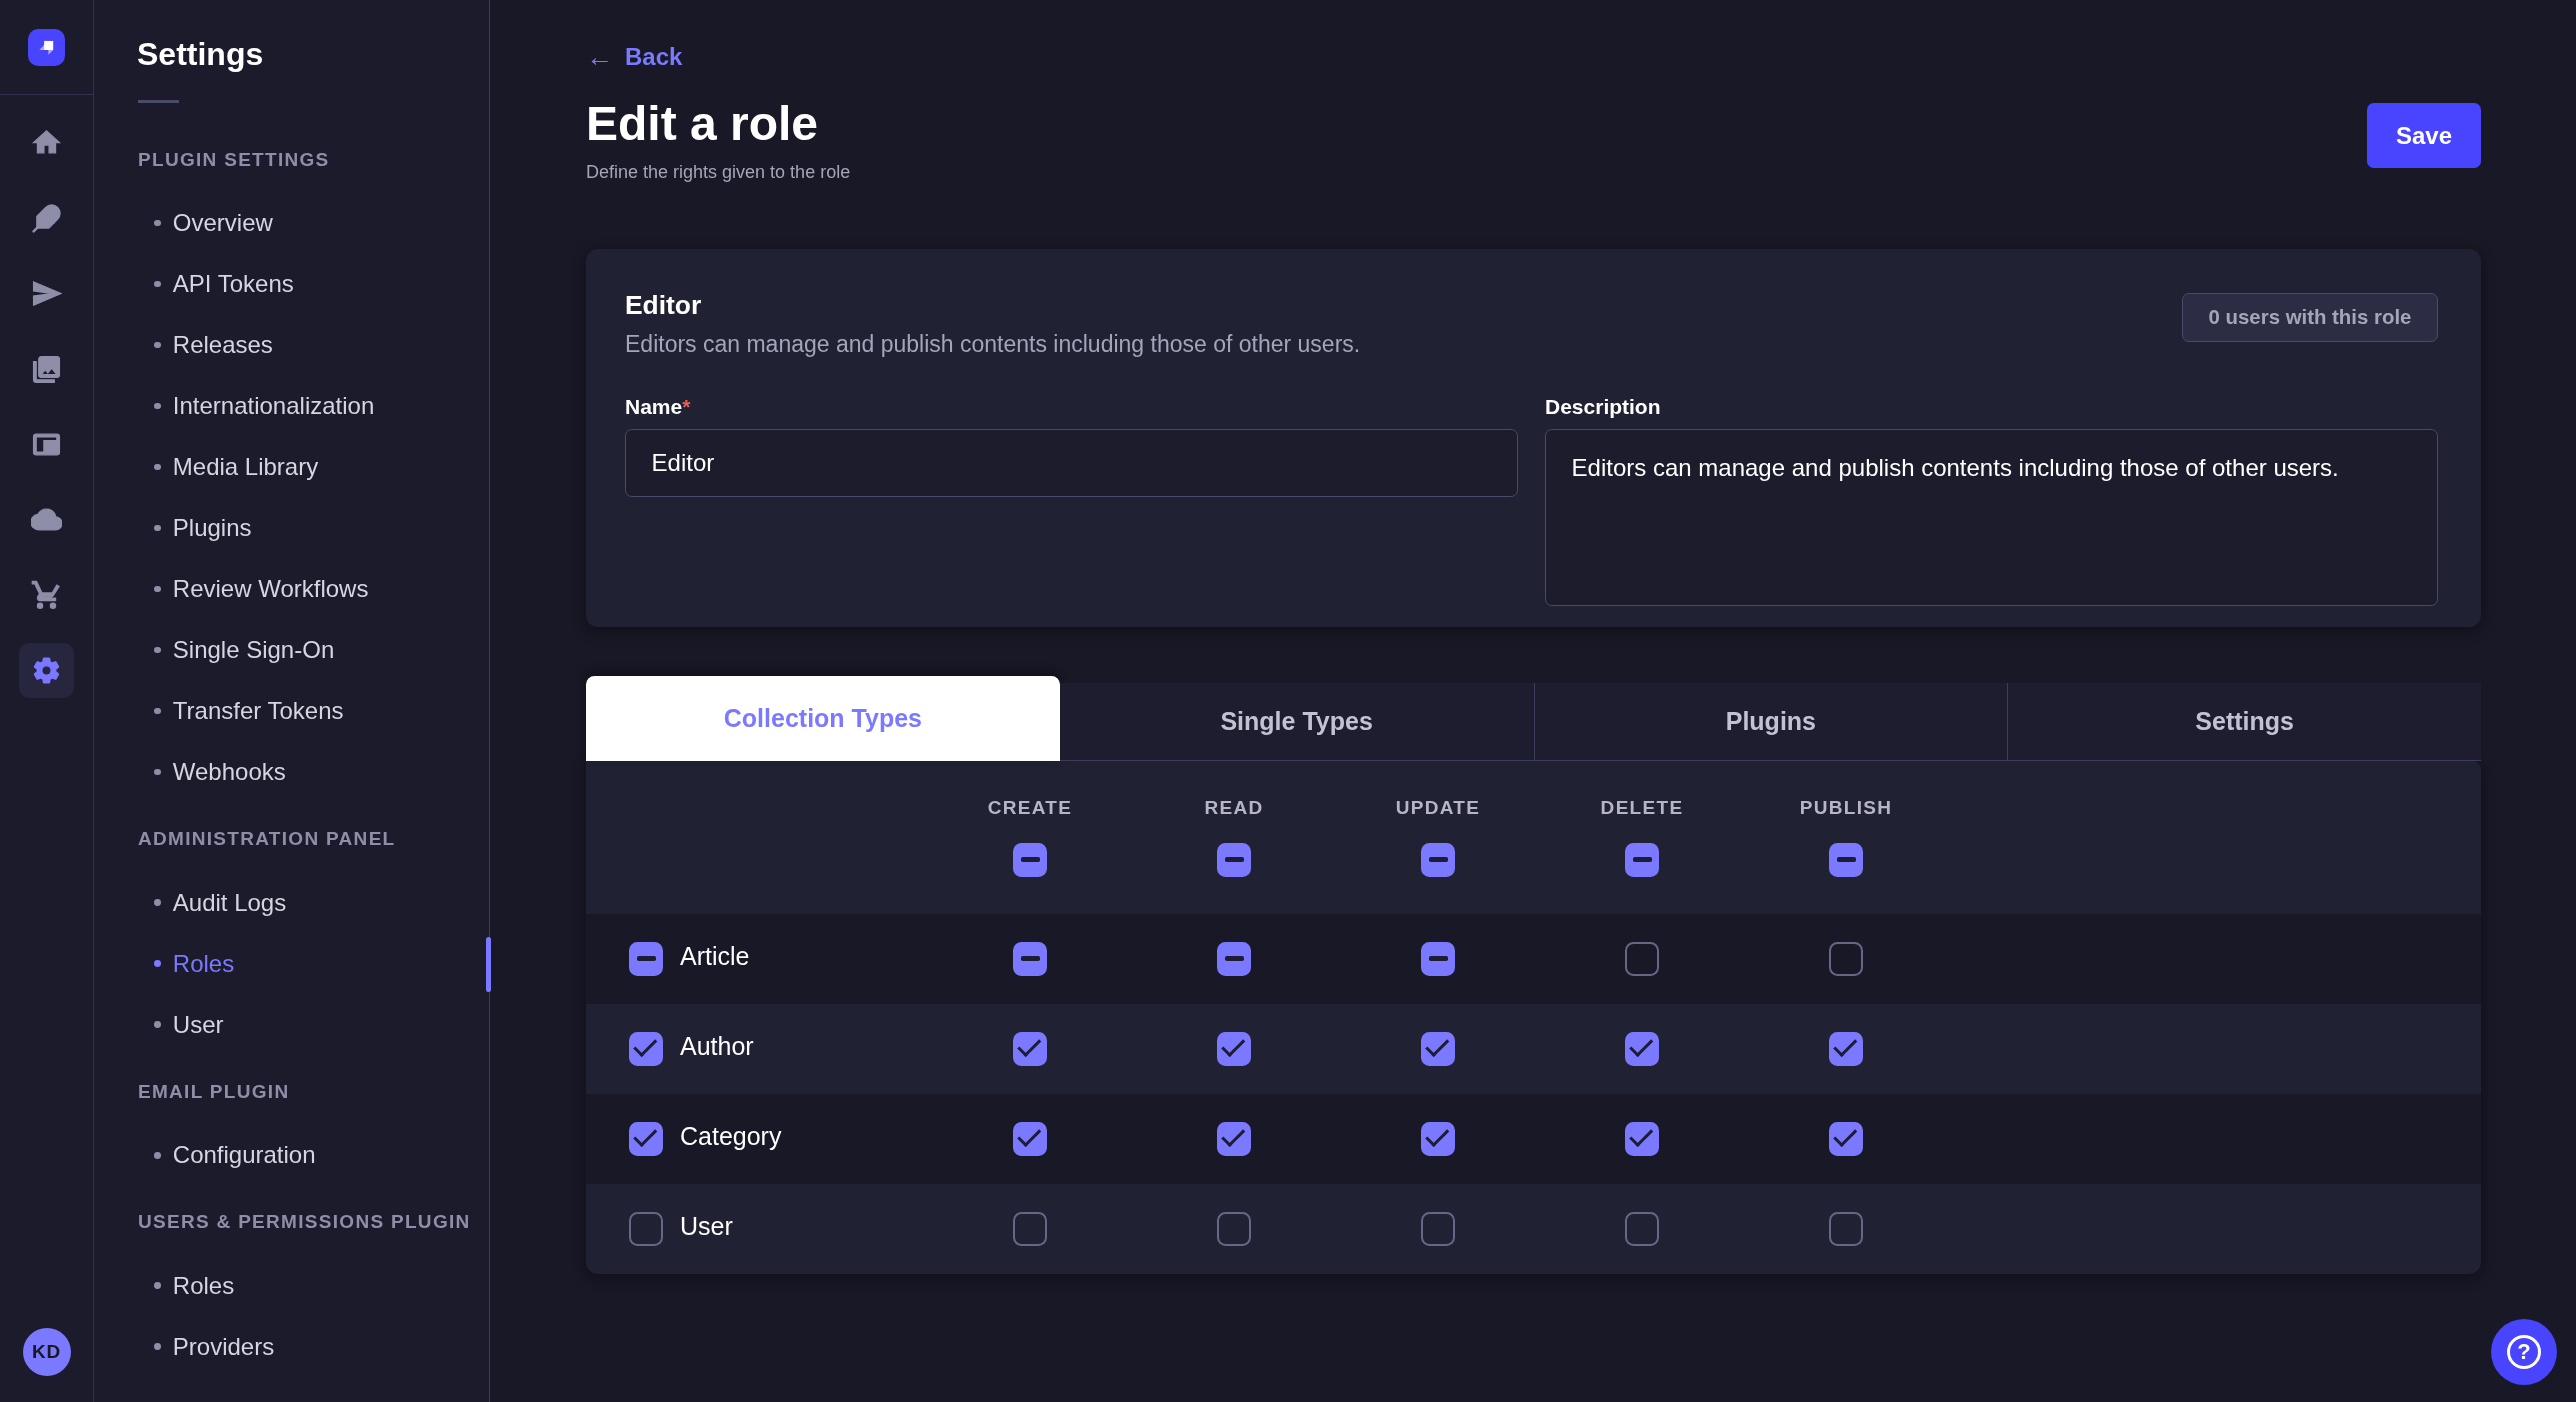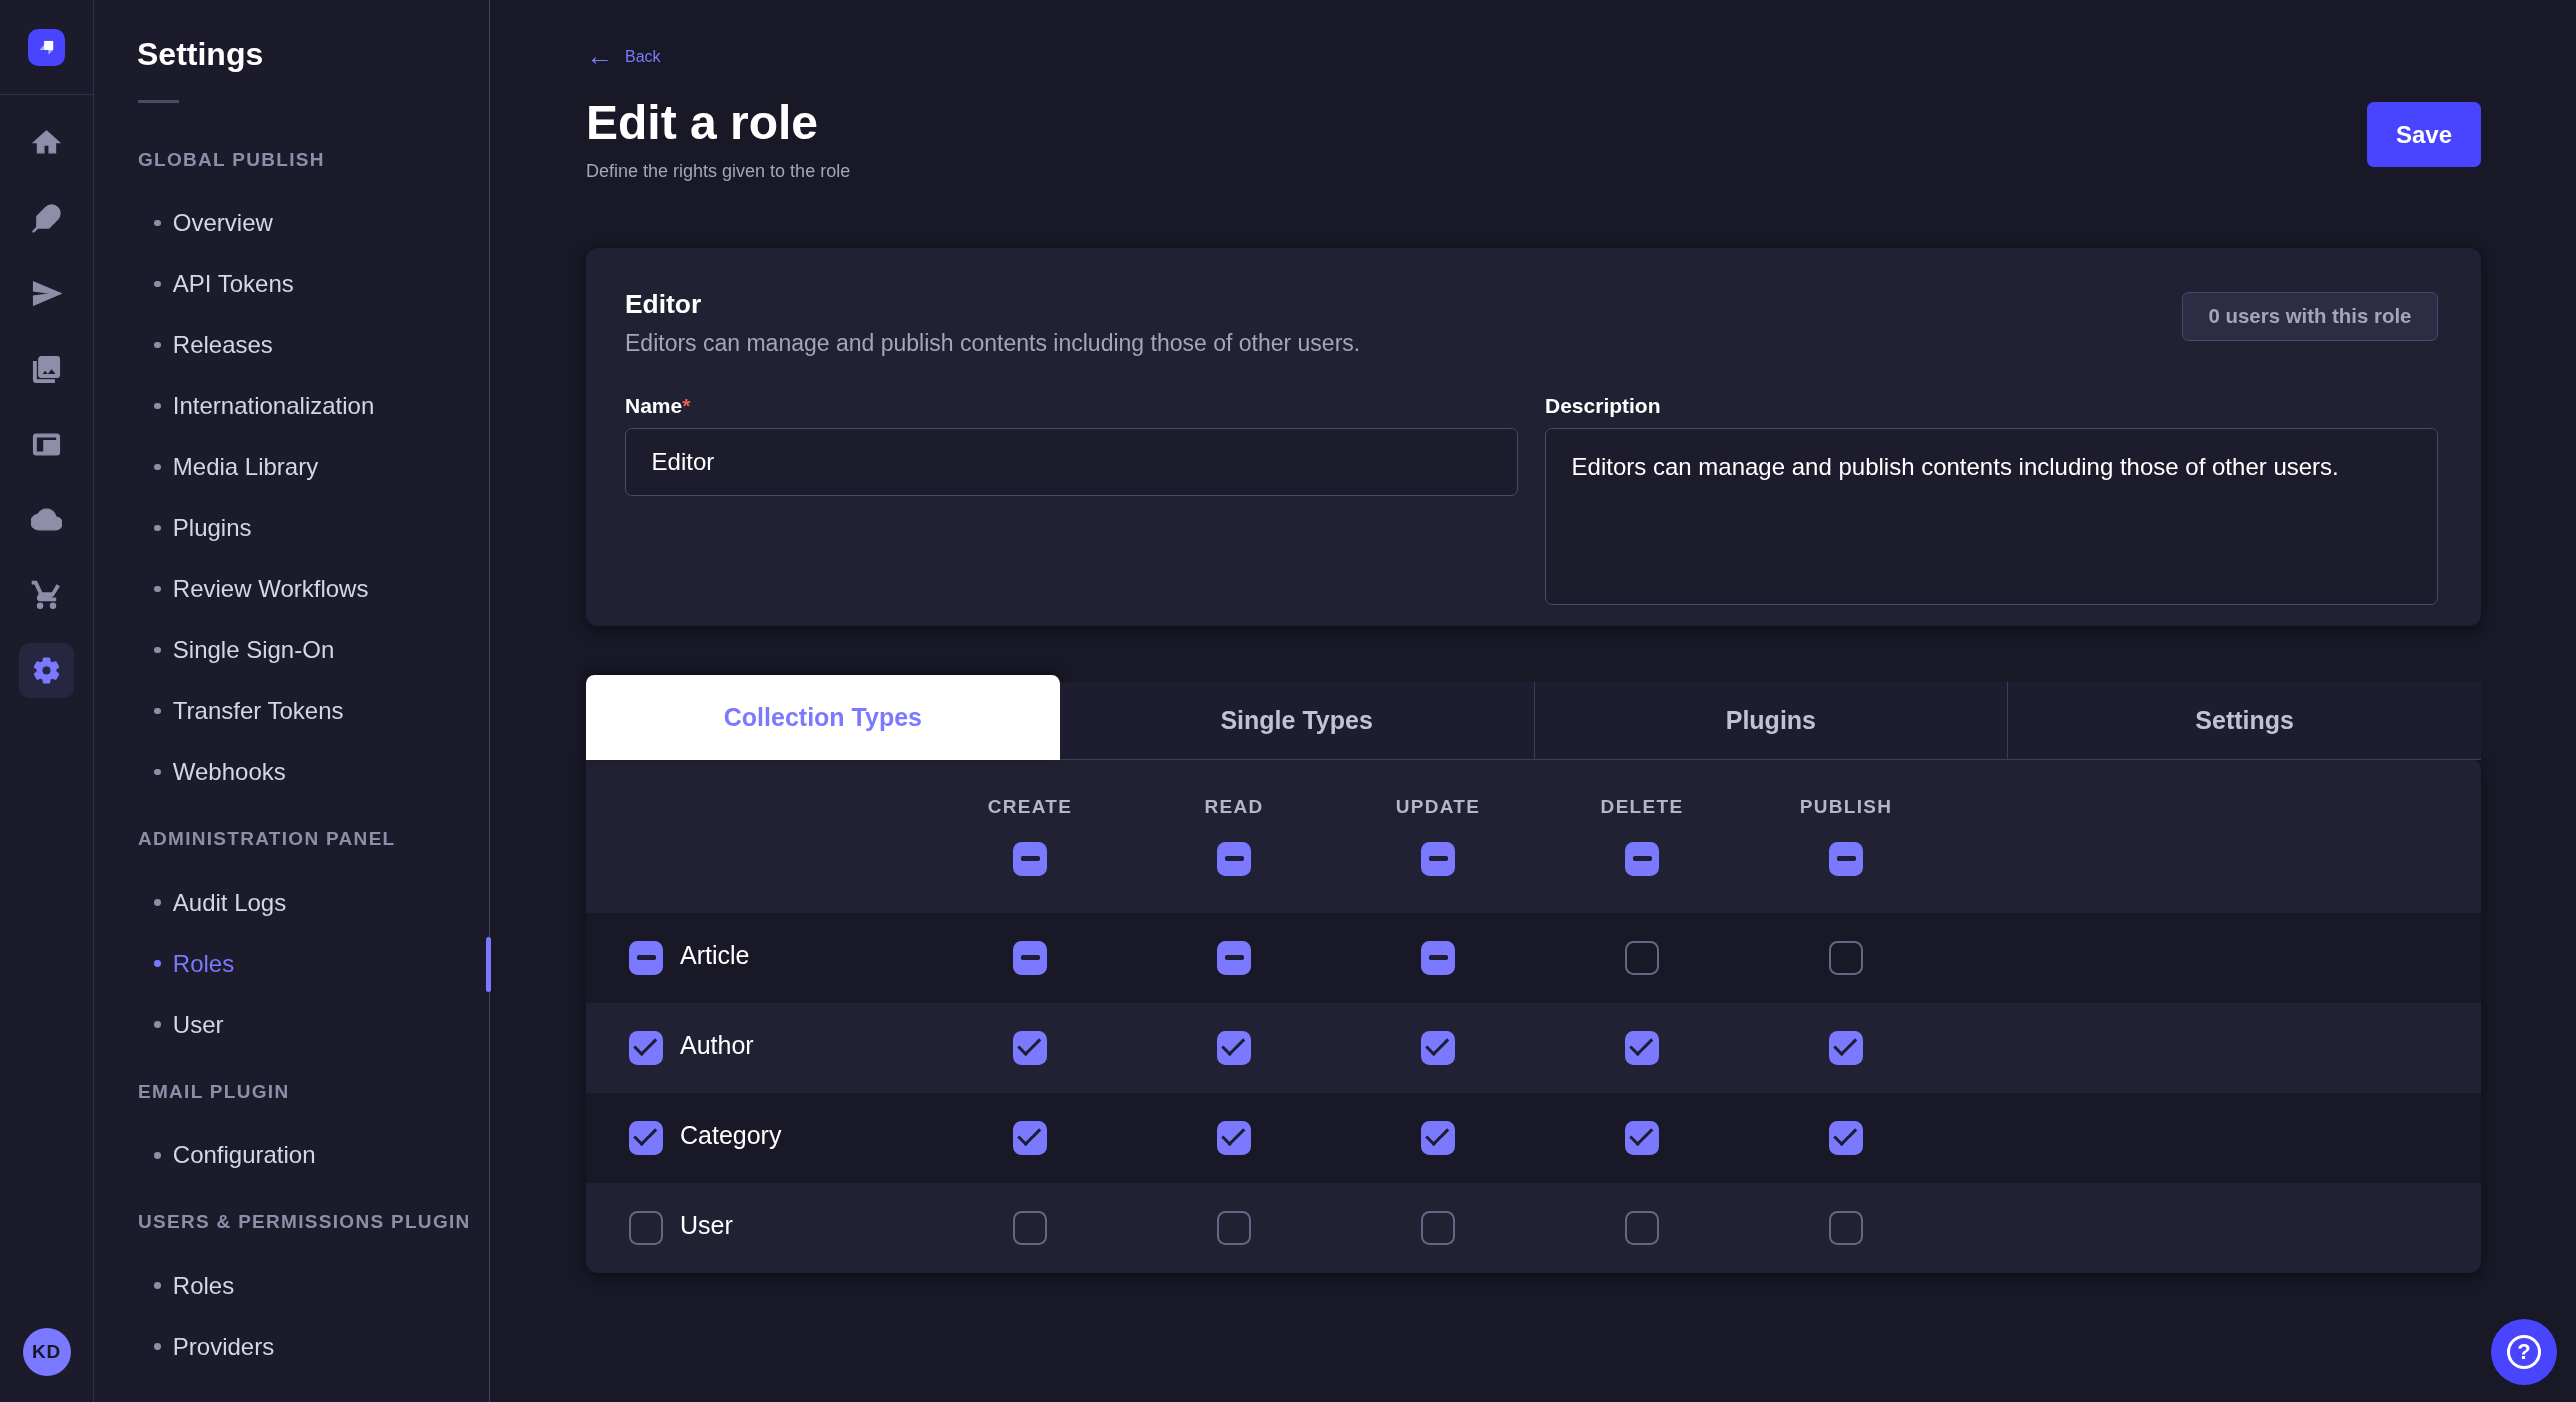--- a/index.html
+++ b/index.html
@@ -33,21 +33,21 @@
   .bullet { width:6.8px; height:6.8px; border-radius:50%; background:#8e8ea9; margin-right:12px; flex-shrink:0; }
   .side-link { color:#d6d6e2; font-size:24px; }
   li.active .side-link { color:#7b79ff; }
   li.active .bullet { background:#7b79ff; }
   .active-indicator { position:absolute; right:-1.7px; top:3.4px; width:5.1px; height:55px; border-radius:3.4px; background:#7b79ff; }
 
   
   .main { flex:1; padding:43px 95px 0 96px; position:relative; }
   .back-row { display:flex; align-items:center; gap:12px; cursor:pointer; width:max-content; }
   .back-arrow { color:#7b79ff; font-size:27px; line-height:27px; }
-  .back-label { color:#7b79ff; font-size:16px; font-weight:normal; }
+  .back-label { color:#7b79ff; font-size:24px; font-weight:bold; }
   .title-row { display:flex; justify-content:space-between; align-items:flex-start; margin-top:25.6px; }
   h1 { color:#ffffff; font-size:48px; font-weight:bold; line-height:53px; }
   .subtitle { color:#a5a5ba; font-size:18px; margin-top:12px; }
   .save-btn { background:#4945ff; color:#ffffff; font-size:24px; font-weight:bold; border:none; border-radius:6.8px; height:65px; padding:0 29px; cursor:pointer; margin-top:6.8px; font-family:inherit; }
 
   
   .card { background:#212134; border-radius:12px; box-shadow:0 3.4px 13.6px rgba(3,3,10,0.35); }
   .role-card { margin-top:66px; height:378px; position:relative; padding:41px 43px 0 39px; }
   .role-card h3 { color:#ffffff; font-size:26.4px; font-weight:bold; }
   .role-desc { color:#a5a5ba; font-size:23px; margin-top:10.2px; }
@@ -148,21 +148,21 @@
     </nav>
     <div class="rail-spacer"></div>
     <div class="rail-avatar">KD</div>
   </aside>
 
   <nav class="sidebar">
     <h2>Settings</h2>
     <div class="sidebar-divider"></div>
 
     <div class="side-section first">
-      <h3>GLOBAL PUBLISH</h3>
+      <h3>PLUGIN SETTINGS</h3>
       <ul>
         <li>
             <span class="bullet"></span>
             <span class="side-link">Overview</span>
           </li>
         <li>
             <span class="bullet"></span>
             <span class="side-link">API Tokens</span>
           </li>
         <li>

